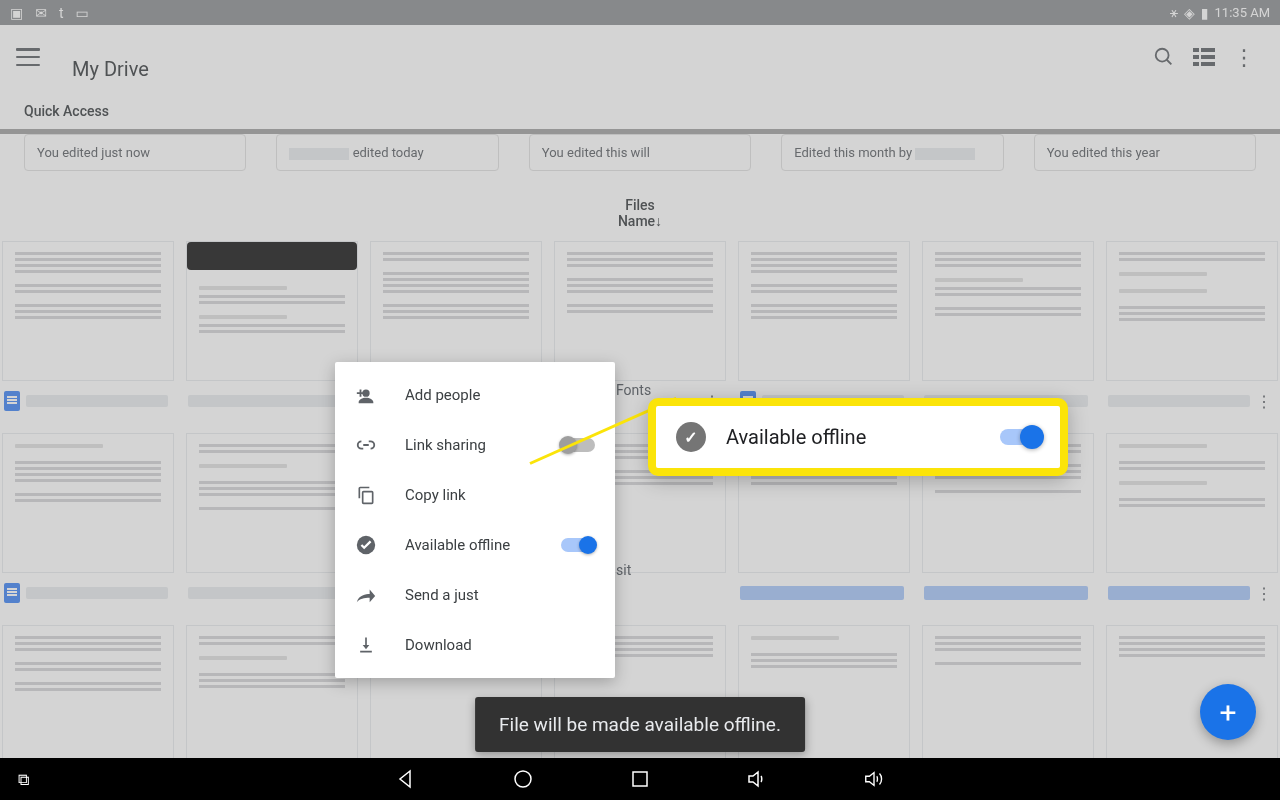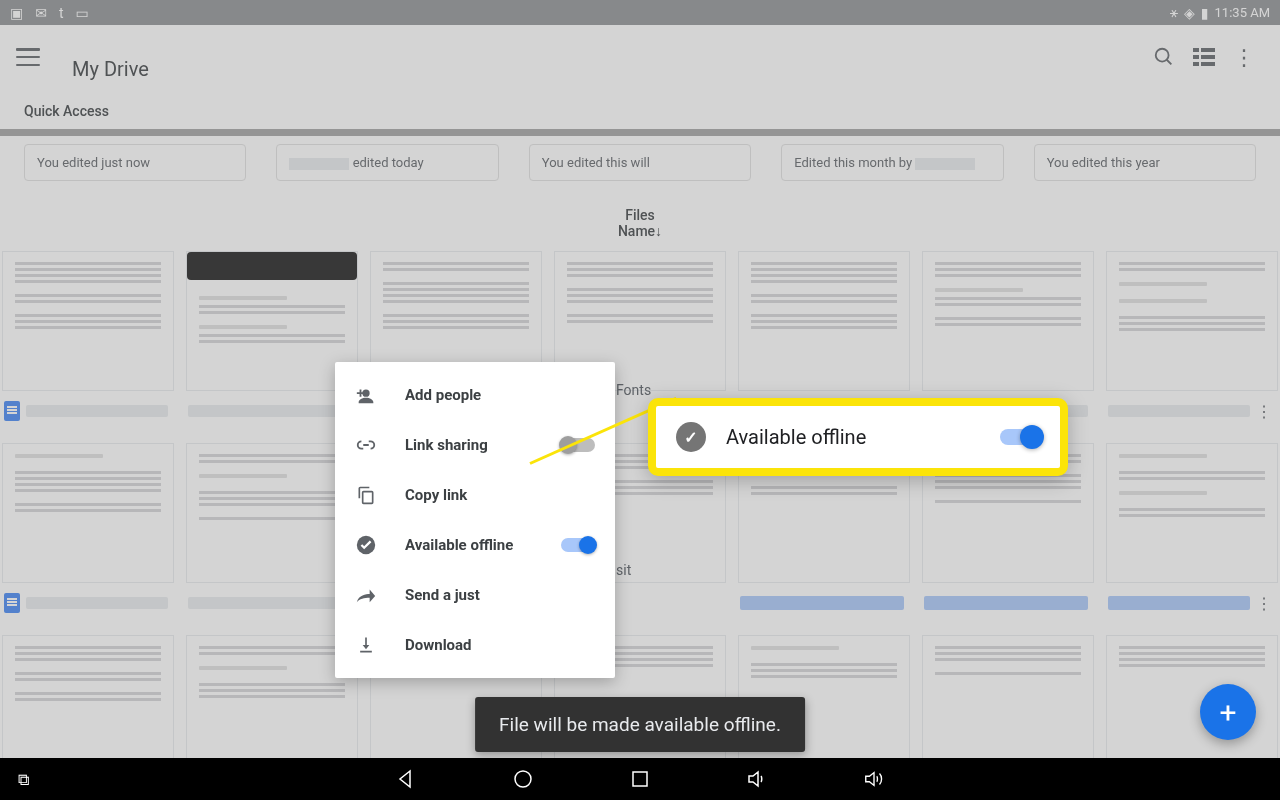--- a/index.html
+++ b/index.html
@@ -9,23 +9,23 @@
 .status-left { display: flex; gap: 12px; }
 .status-right { display: flex; gap: 6px; align-items: center; }
 .status-icon { font-size: 14px; }
 
 .app-bar { height: 64px; background: #fff; display: flex; align-items: center; padding: 0 16px; }
 .hamburger { width: 24px; height: 18px; display: flex; flex-direction: column; justify-content: space-between; margin-right: 32px; cursor: pointer; }
 .hamburger span { height: 2.5px; background: #5f6368; border-radius: 1px; }
 .app-title { font-size: 20px; color: #3c4043; font-weight: 400; flex: 1; margin-top: 24px; }
 .app-action { width: 40px; height: 40px; display: flex; align-items: center; justify-content: center; color: #5f6368; font-size: 22px; cursor: pointer; }
 
-.quick-access-header { padding: 14px 24px 10px; font-size: 14px; color: #3c4043; font-weight: 500; border-bottom: 7px solid #a3a3a3; }
-
-.quick-cards { display: flex; padding: 12px 24px 12px; gap: 30px; margin-top: -4px; }
+.quick-access-header { padding: 14px 24px 10px; font-size: 14px; color: #3c4043; font-weight: 500; border-bottom: 5px solid #a3a3a3; }
+
+.quick-cards { display: flex; padding: 4px 24px 12px; gap: 30px; margin-top: -4px; }
 .quick-card { flex: 1; border: 1px solid #e0e0e0; border-radius: 4px; padding: 10px 12px; font-size: 13px; color: #5f6368; background: #fff; min-height: 28px; }
 .redacted-inline { display: inline-block; width: 60px; height: 12px; background: #e8eaed; vertical-align: middle; }
 
 .files-header { display: flex; justify-content: space-between; padding: 14px 24px 12px; font-size: 14px; color: #3c4043; font-weight: 500; align-items: center; flex-direction: column; }
 .sort-label { display: flex; align-items: center; gap: 0; cursor: pointer; }
 
 .grid { display: grid; grid-template-columns: repeat(7, 1fr); gap: 12px; padding: 0 2px; }
 .thumb { position: relative; }
 .thumb-preview { height: 140px; background: #fff; border: 1px solid #e8eaed; padding: 10px 12px; overflow: hidden; }
 .thumb-preview.dark-header::before { content: ""; display: block; height: 28px; background: #1a1a1a; margin: -10px -12px 8px; border-radius: 4px; }
@@ -36,21 +36,21 @@
 .thumb-meta { display: flex; align-items: center; padding: 8px 6px 8px 2px; gap: 6px; height: 40px; }
 .doc-icon { width: 16px; height: 20px; background: #4285f4; border-radius: 2px; position: relative; flex-shrink: 0; }
 .doc-icon::after { content: ""; position: absolute; left: 3px; top: 5px; right: 3px; height: 2px; background: #fff; box-shadow: 0 3px 0 #fff, 0 6px 0 #fff; }
 .thumb-title { flex: 1; height: 12px; background: #e8eaed; border-radius: 2px; }
 .thumb-title.blue { background: #a8c7fa; height: 14px; }
 .thumb-more { color: #5f6368; font-size: 16px; cursor: pointer; }
 
 .overlay-dim { position: absolute; inset: 0; background: rgba(120,120,120,0.32); pointer-events: none; z-index: 5; }
 
 .context-menu { position: absolute; left: 335px; top: 362px; width: 280px; background: #fff; box-shadow: 0 4px 16px rgba(0,0,0,0.25); border-radius: 2px; z-index: 20; padding: 8px 0; }
-.menu-item { display: flex; align-items: center; padding: 14px 20px; gap: 28px; font-size: 15px; color: #3c4043; cursor: pointer; font-weight: bold; }
+.menu-item { display: flex; align-items: center; padding: 14px 20px; gap: 28px; font-size: 15px; color: #3c4043; cursor: pointer; }
 .menu-icon { width: 22px; height: 22px; color: #5f6368; display: flex; align-items: center; justify-content: center; flex-shrink: 0; }
 .menu-label { flex: 1; }
 .toggle { width: 34px; height: 14px; background: #bdbdbd; border-radius: 7px; position: relative; cursor: pointer; }
 .toggle::after { content: ""; position: absolute; width: 18px; height: 18px; background: #9e9e9e; border-radius: 50%; top: -2px; left: -2px; box-shadow: 0 1px 3px rgba(0,0,0,0.3); }
 .toggle.on { background: #a8c7fa; }
 .toggle.on::after { background: #1a73e8; left: auto; right: -2px; }
 
 .callout { position: absolute; left: 648px; top: 398px; width: 420px; background: #fff; border: 8px solid #fbe409; border-radius: 10px; box-shadow: 0 4px 20px rgba(0,0,0,0.25); z-index: 30; padding: 16px 20px; display: flex; align-items: center; gap: 20px; }
 .callout-check { width: 30px; height: 30px; background: #757575; border-radius: 50%; display: flex; align-items: center; justify-content: center; color: #fff; font-weight: bold; flex-shrink: 0; font-size: 16px; }
 .callout-label { font-size: 20px; color: #202124; flex: 1; }

